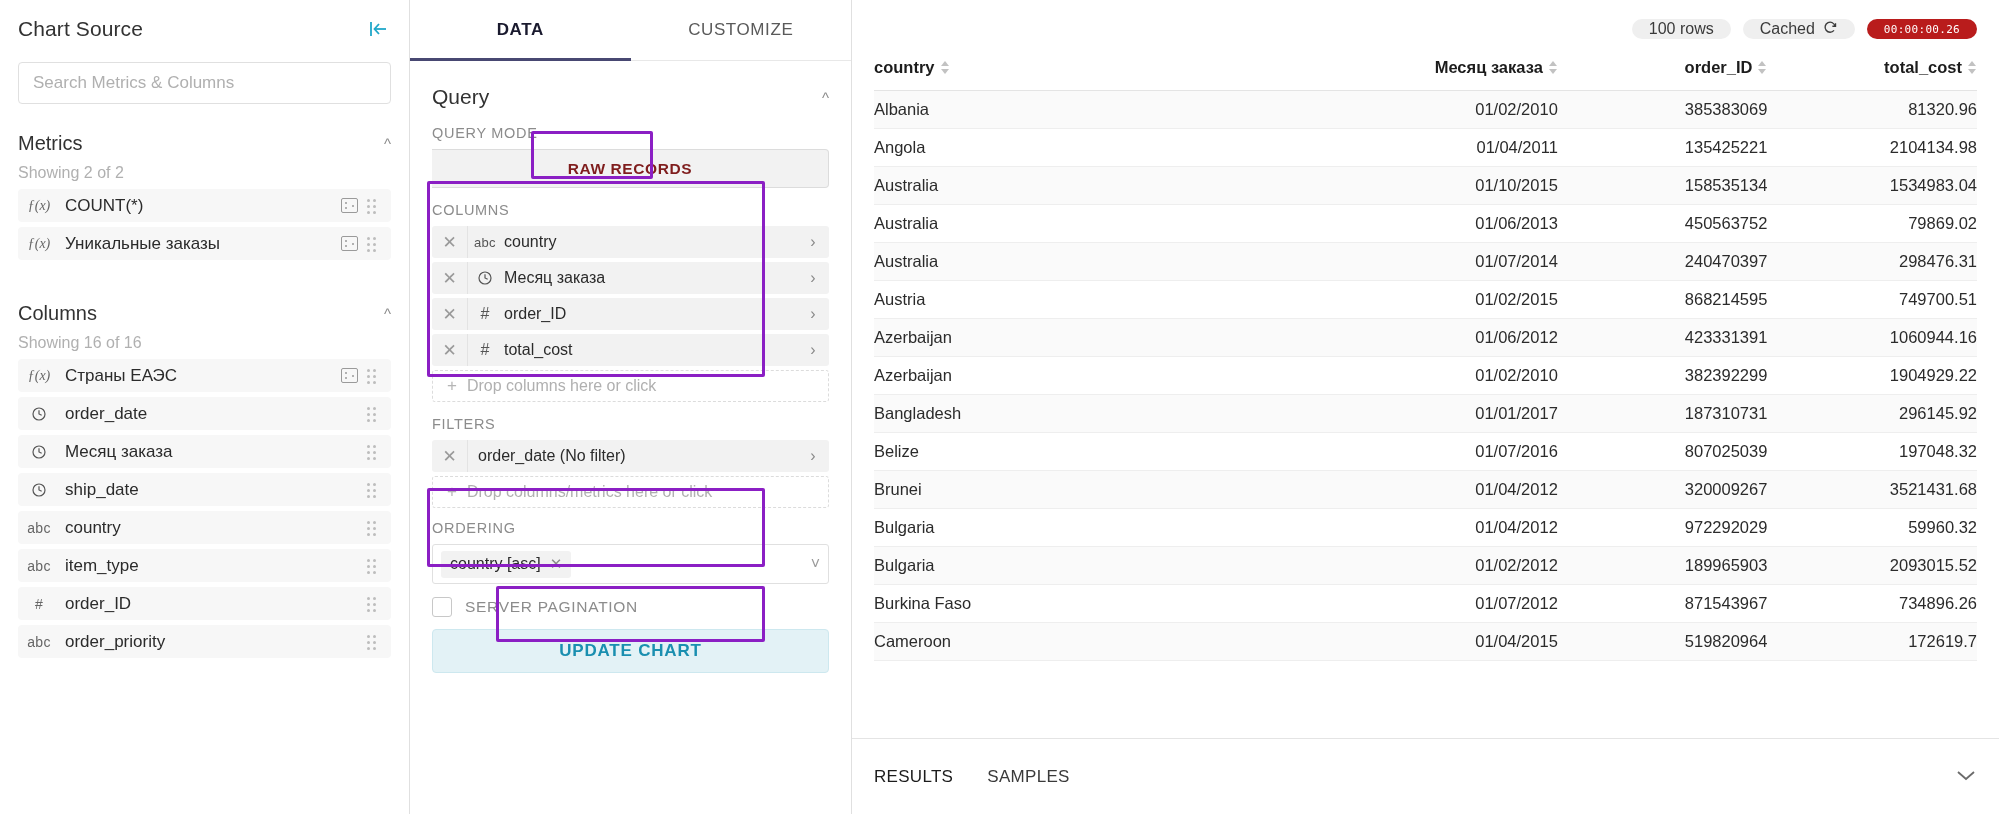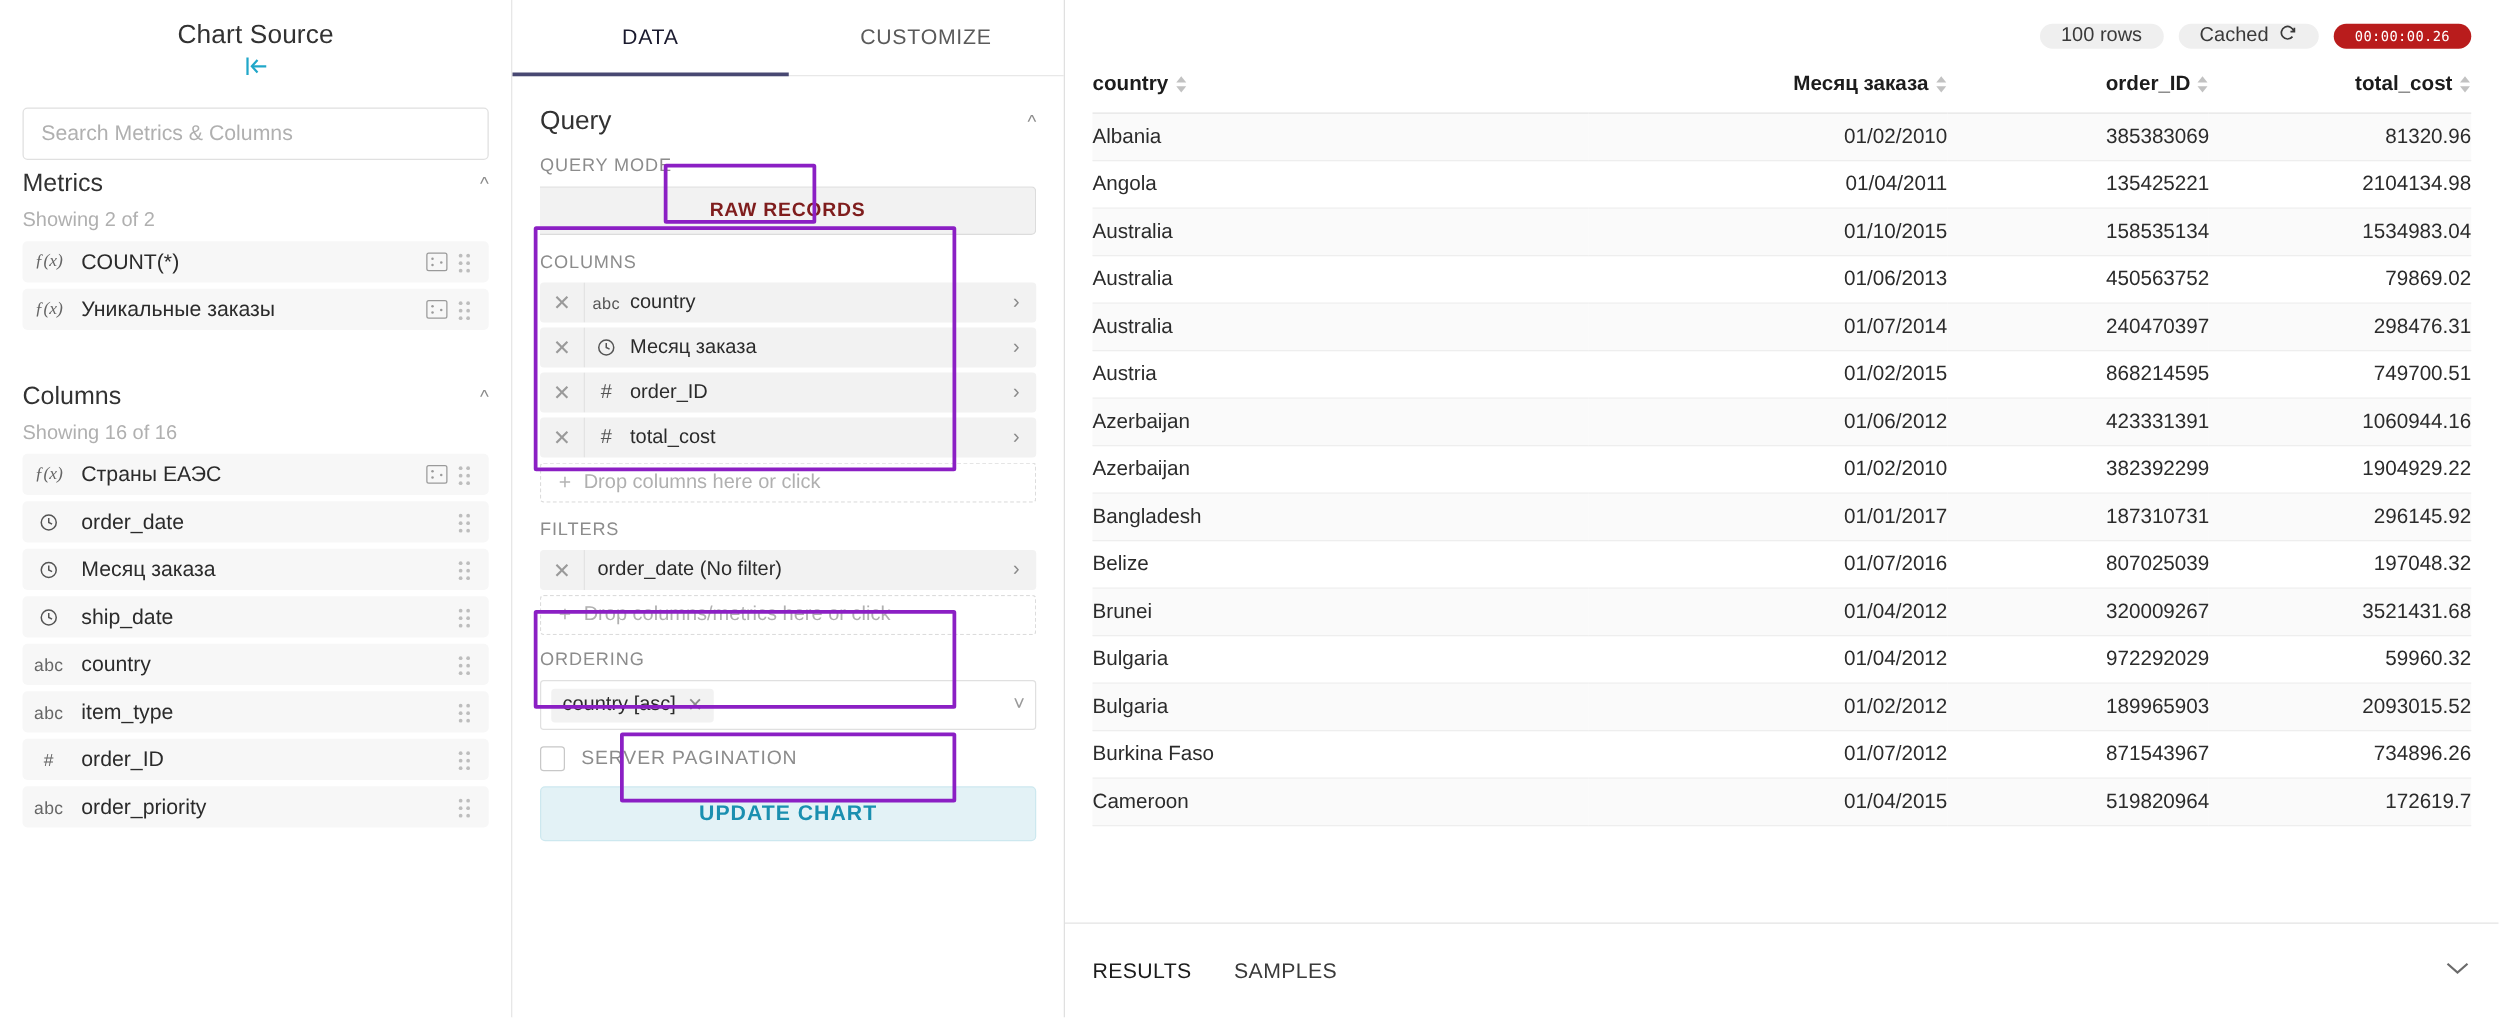--- a/index.html
+++ b/index.html
@@ -21,21 +21,20 @@
     display: flex;
     flex-direction: column;
     background: #fff;
     position: relative;
   }
   .cs-header {
     display: flex;
     align-items: center;
     justify-content: space-between;
     padding: 16px 18px 2px 18px;
-    flex-direction: column;
   }
   .cs-title {
     font-size: 21px;
     font-weight: 400;
     color: #323232;
     letter-spacing: .1px;
   }
   .collapse-btn {
     width: 26px; height: 26px;
     display: flex; align-items: center; justify-content: center;
@@ -83,21 +82,21 @@
     font-family: "Liberation Sans", sans-serif;
     outline: none;
     background: #fff;
   }
   .search-input::placeholder { color: #b0b0b0; }
 
   .panel-scroll { flex: 1 1 auto; overflow: hidden; padding: 0 18px; }
 
   .sec-head {
     display: flex; align-items: center; justify-content: space-between;
-    margin-top: 4px;
+    margin-top: 24px;
   }
   .sec-title { font-size: 20px; color: #323232; }
   .chev { color: #8c8c8c; font-size: 15px; line-height: 1; }
   .sec-sub { font-size: 16px; color: #b0b0b0; margin-top: 9px; margin-bottom: 7px; }
 
   .field-row {
     display: flex;
     align-items: center;
     background: #f7f7f7;
     border-radius: 4px;
@@ -159,21 +158,21 @@
   }
   .tab {
     flex: 1 1 50%;
     display: flex; align-items: center; justify-content: center;
     font-size: 17px;
     letter-spacing: .6px;
     color: #5a5a5a;
     cursor: pointer;
     position: relative;
   }
-  .tab.active { color: #1a1a2e; font-weight: 400; }
+  .tab.active { color: #1a1a2e; font-weight: 700; }
   .tab.active::after {
     content: ""; position: absolute; left: 0; right: 0; bottom: -1px;
     height: 3px; background: #484872;
   }
   .mid-body { flex: 1 1 auto; padding: 0 22px; overflow: hidden; position: relative; }
 
   .query-head {
     display: flex; align-items: center; justify-content: space-between;
     padding: 24px 0 16px 0;
   }

